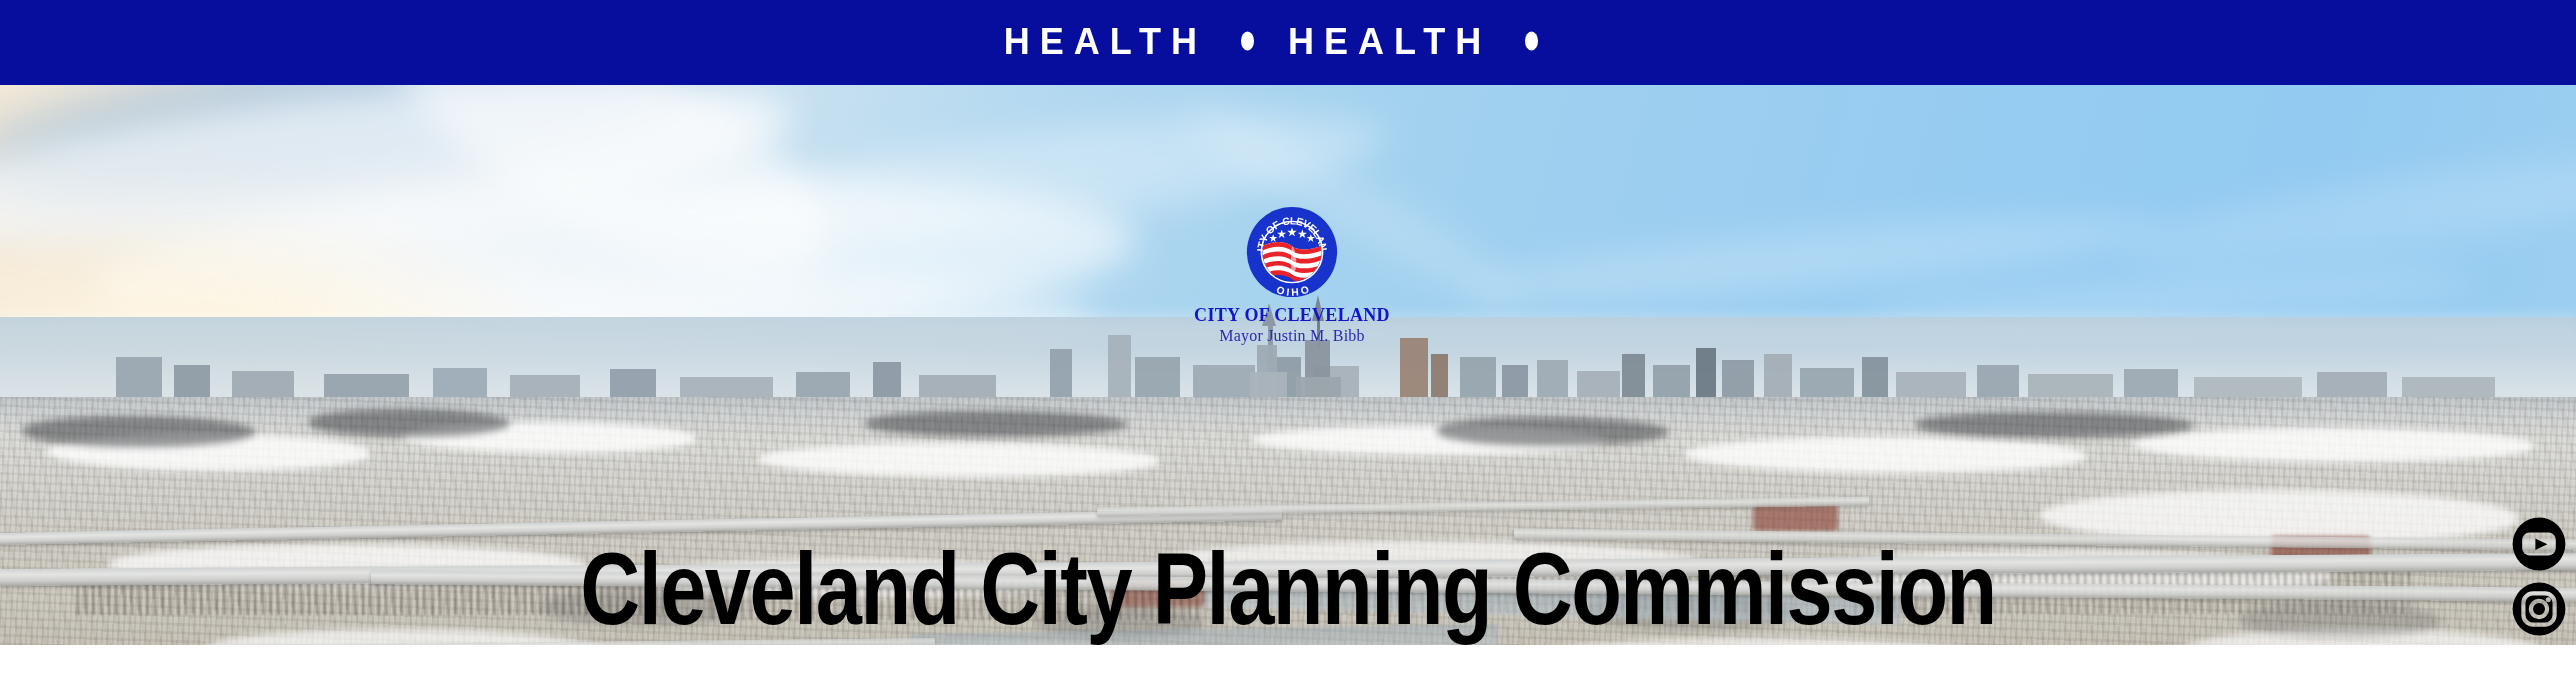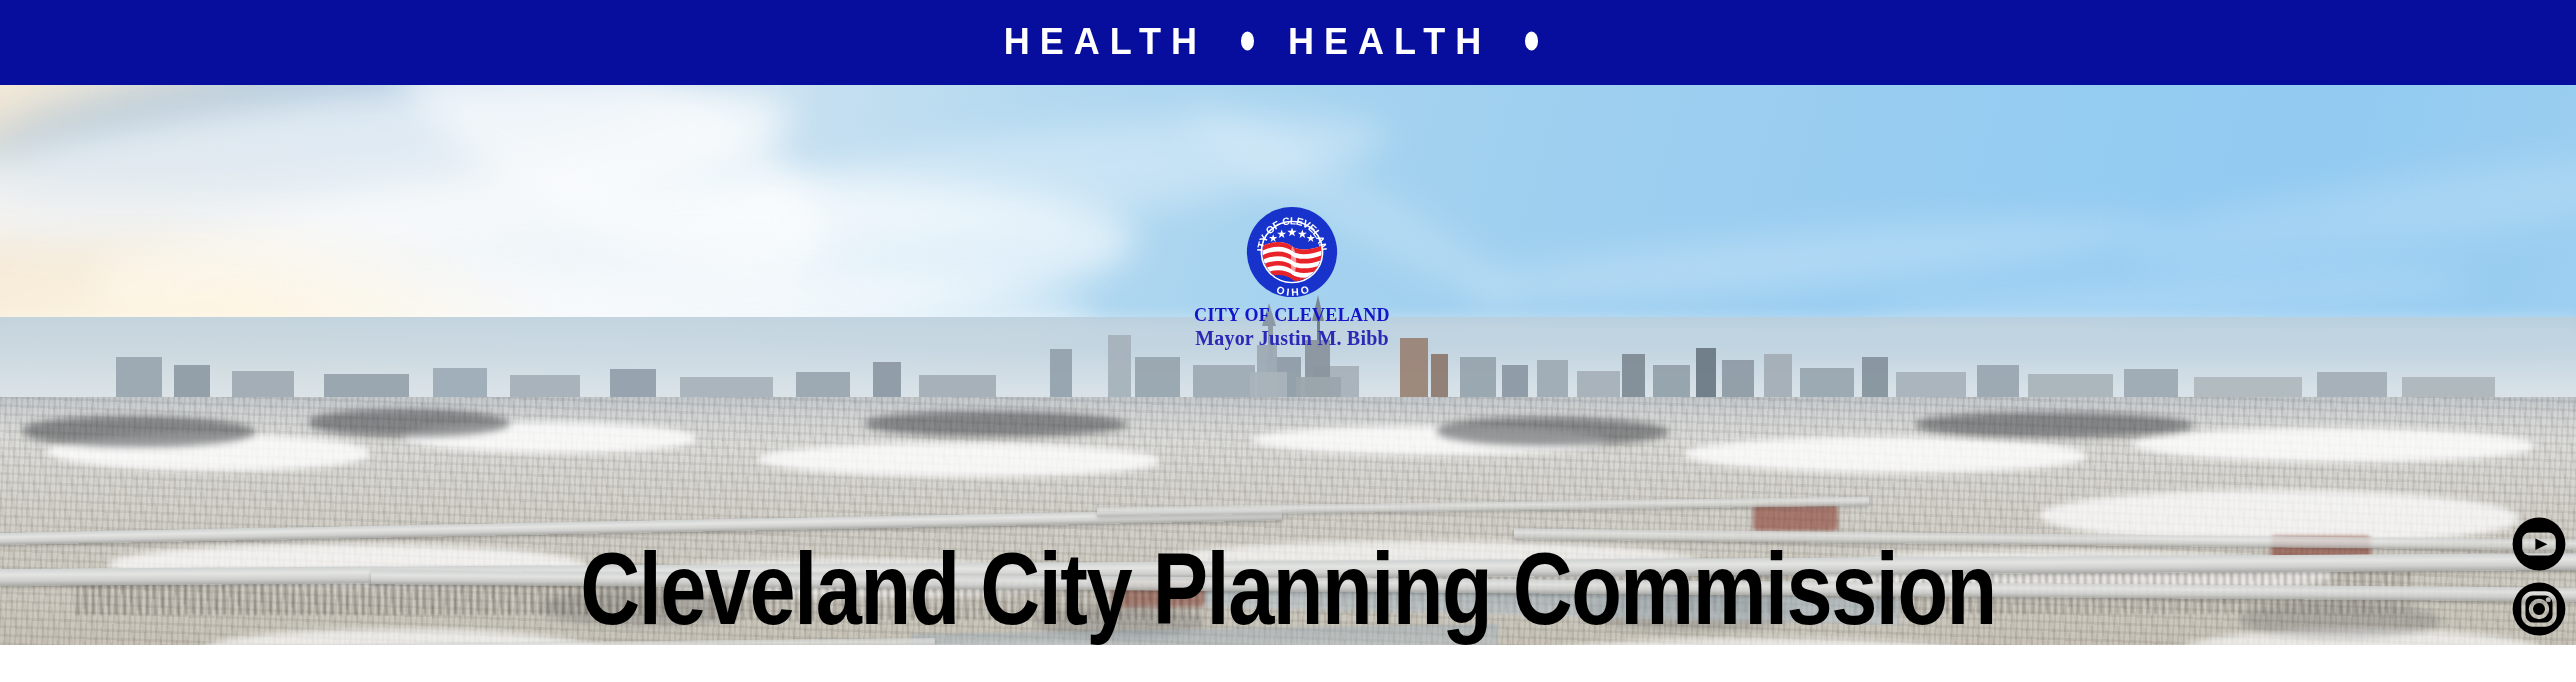--- a/index.html
+++ b/index.html
@@ -209,22 +209,22 @@
     font-weight:bold;
     font-size:18px;
     letter-spacing:0.3px;
     line-height:1.05;
     white-space:nowrap;
   }
   .seal-sub {
     margin-top:2.3px;
     color:#2a2ab5;
     font-family:"Liberation Serif", serif;
-    font-weight:bold;
-    font-size:20px;
+    font-weight:normal;
+    font-size:16px;
     letter-spacing:0.2px;
     line-height:1.1;
     white-space:nowrap;
   }
 
   
   .main-title {
     position:absolute;
     left:0; top:454px;
     width:2576px;

